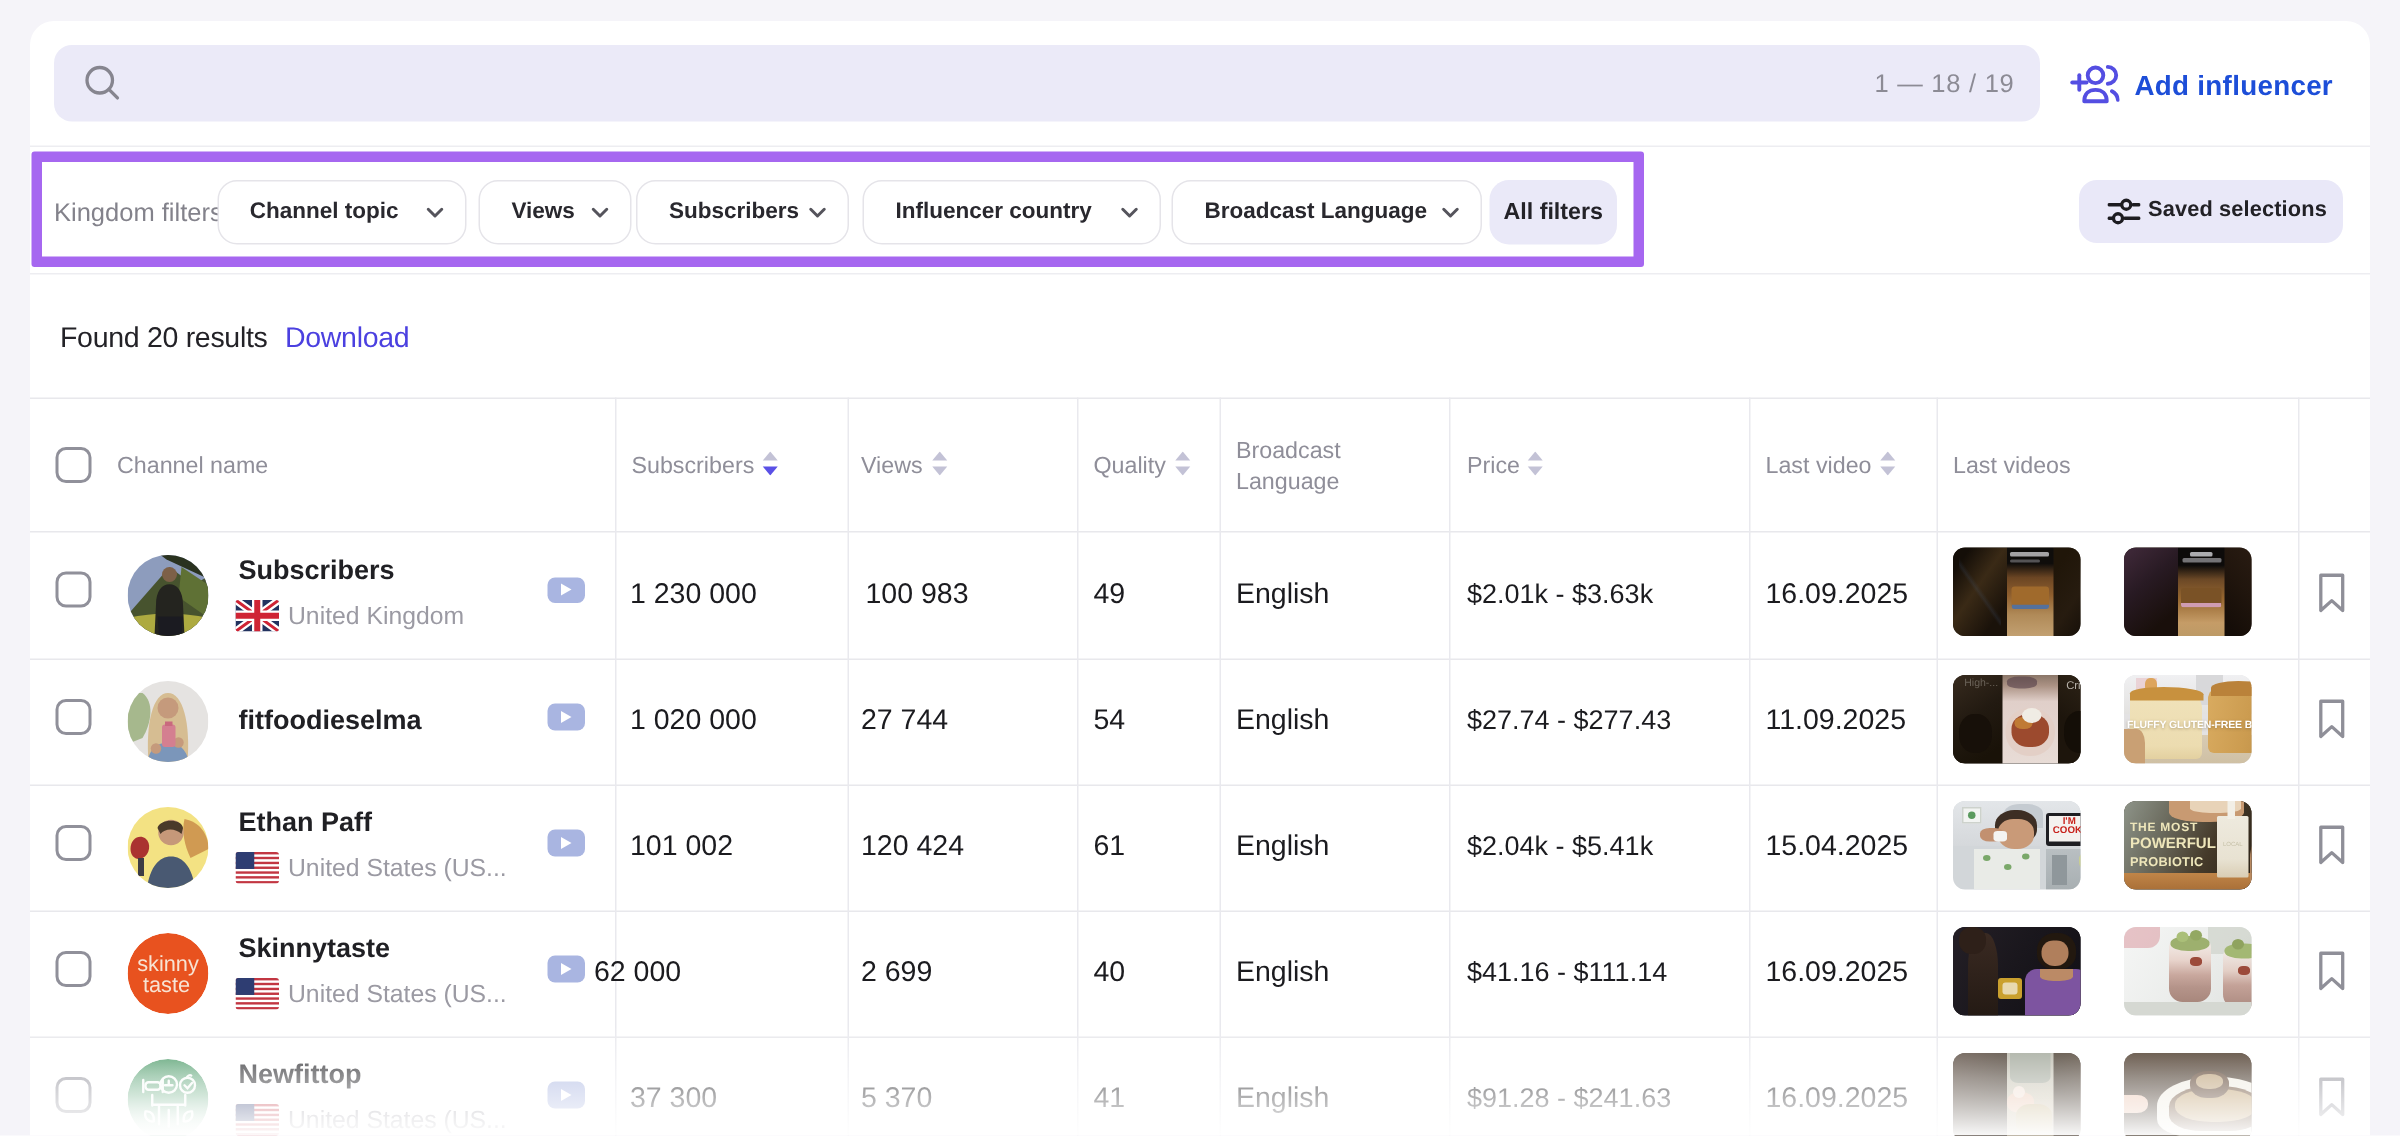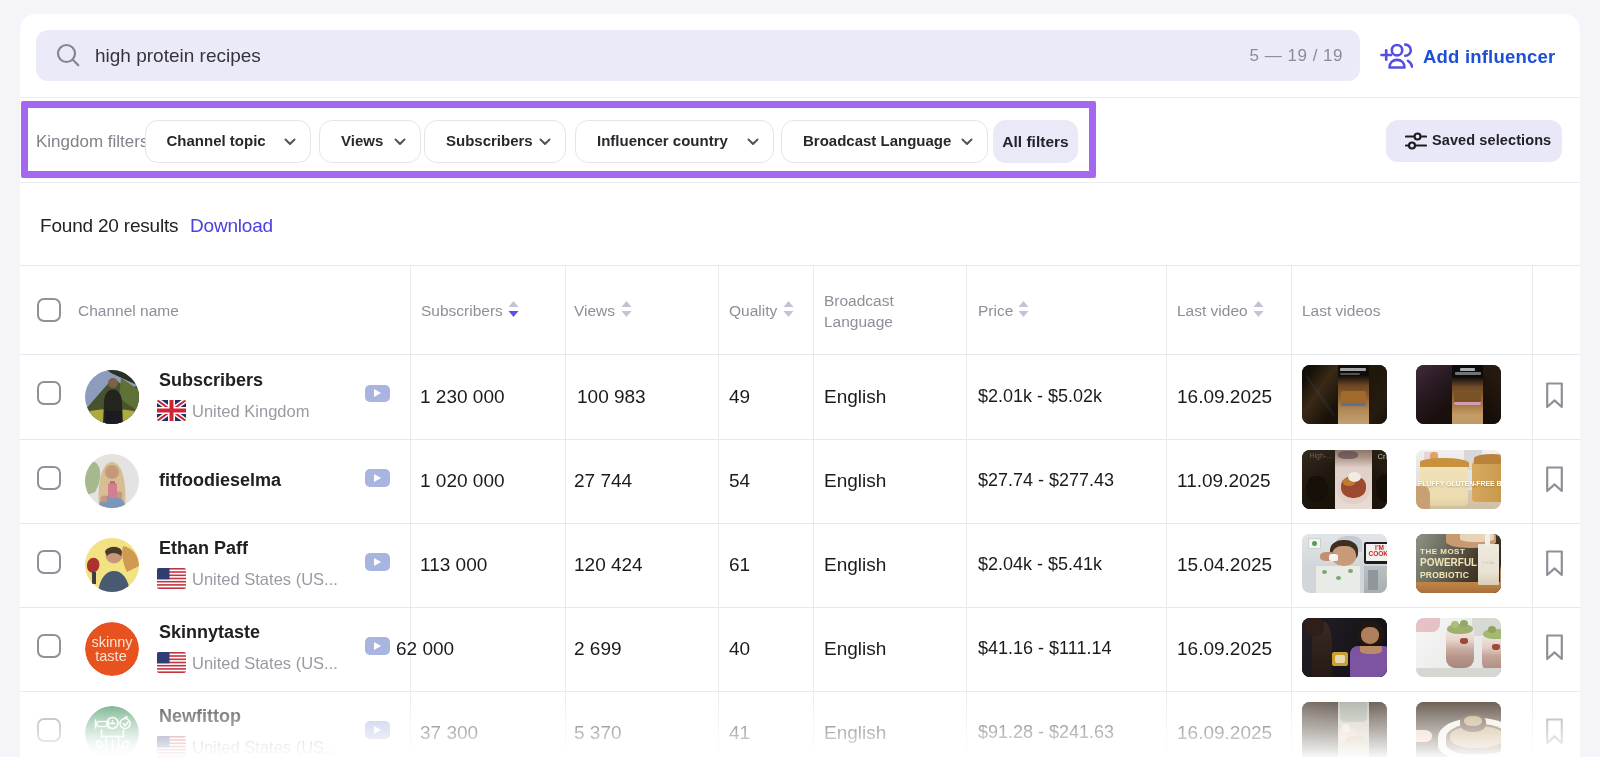--- a/index.html
+++ b/index.html
@@ -50,22 +50,21 @@
 </style>
 </head>
 <body>
 <div class="card"></div>
 
 <div class="search">
   <svg class="abs" style="left:20px; top:13px" width="25" height="25" viewBox="0 0 25 25" fill="none" stroke="#86858f" stroke-width="2.2" stroke-linecap="round">
     <circle cx="10.5" cy="10.5" r="8.5"></circle>
       <line x1="16.8" y1="16.8" x2="22.3" y2="22.3"></line>
   </svg>
-  <div class="query">high protein recipes</div>
-  <div class="counter">5 — 19 / 19</div>
+  <div class="counter">1 — 18 / 19</div>
 </div>
 
 <div class="addinf">
   <svg width="33" height="28" viewBox="0 0 33 28" fill="none" stroke="#544ee2" stroke-width="2.6" stroke-linecap="round" stroke-linejoin="round">
     <line x1="1.5" y1="13" x2="11" y2="13"></line>
     <line x1="6.2" y1="8.2" x2="6.2" y2="17.8"></line>
     <circle cx="17" cy="8.2" r="5.2"></circle>
     <path d="M25.2 2.6 a 5.6 5.6 0 0 1 0 11.2"></path>
     <path d="M9.5 25.5 c 0 -5 3.2 -7.6 7.5 -7.6 s 7.5 2.6 7.5 7.6 z"></path>
     <path d="M28 18.8 c 2.2 1.1 3.6 3.1 4 5.8"></path>
@@ -182,21 +181,21 @@
       <path d="M14.5 0 V21 M0 10.5 H29" stroke="#fff" stroke-width="7"></path>
       <path d="M14.5 0 V21 M0 10.5 H29" stroke="#cf2435" stroke-width="4"></path>
     </g>
   </svg>
 <div class="country" style="left:192px; top:401.5px">United Kingdom</div>
 <div class="play" style="top:384.75px"></div>
 <div class="cell" style="left:420px; top:385.5px">1 230 000</div>
 <div class="cell" style="left:577px; top:385.5px">100 983</div>
 <div class="cell" style="left:729px; top:385.5px">49</div>
 <div class="cell" style="left:824px; top:385.5px">English</div>
-<div class="cell price" style="left:978px; top:385.5px">$2.01k - $5.02k</div>
+<div class="cell price" style="left:978px; top:385.5px">$2.01k - $3.63k</div>
 <div class="cell" style="left:1177px; top:385.5px">16.09.2025</div>
 <div class="thumb" style="left:1301.5px; top:365.0px; background:#1f160d">
     <div class="abs" style="left:0;top:0;width:36px;height:59px;background:linear-gradient(125deg,#140e08 15%,#3a2a16 45%,#1a120a 80%)"></div>
     <div class="abs" style="left:67px;top:0;width:36px;height:59px;background:linear-gradient(305deg,#120d07 15%,#33241362 50%,#201609 85%)"></div>
     <div class="abs" style="left:36px;top:0;width:31px;height:59px;background:linear-gradient(#0f0d0b 0%,#0f0d0b 18%,#6b4523 34%,#8f5f2e 54%,#b08a58 76%,#c2a071 100%)"></div>
     <div class="abs" style="left:38.5px;top:3px;width:26px;height:3px;background:#c9c9cc;opacity:0.8;border-radius:1px"></div>
     <div class="abs" style="left:38.5px;top:8px;width:20px;height:2px;background:#9a9aa0;opacity:0.5;border-radius:1px"></div>
     <div class="abs" style="left:39px;top:26px;width:25px;height:15px;background:#a06a2c;border-radius:2px;border-bottom:3px solid #55719c"></div>
     <div class="abs" style="left:4px;top:6px;width:28px;height:46px;background:linear-gradient(55deg,transparent 44%,#4a689626 48%,transparent 53%)"></div>
   </div>
@@ -289,21 +288,21 @@
         <rect y="9.7" width="29" height="1.6"></rect>
         <rect y="12.9" width="29" height="1.6"></rect>
         <rect y="16.1" width="29" height="1.6"></rect>
         <rect y="19.4" width="29" height="1.6"></rect>
       </g>
       <rect width="12.5" height="11.3" fill="#2e3d72"></rect>
     </g>
   </svg>
 <div class="country" style="left:192px; top:570.0px">United States (US...</div>
 <div class="play" style="top:553.25px"></div>
-<div class="cell" style="left:420px; top:554.0px">113 000</div>
+<div class="cell" style="left:420px; top:554.0px">101 002</div>
 <div class="cell" style="left:574px; top:554.0px">120 424</div>
 <div class="cell" style="left:729px; top:554.0px">61</div>
 <div class="cell" style="left:824px; top:554.0px">English</div>
 <div class="cell price" style="left:978px; top:554.0px">$2.04k - $5.41k</div>
 <div class="cell" style="left:1177px; top:554.0px">15.04.2025</div>
 <div class="thumb" style="left:1301.5px; top:533.5px; background:#d2d6d9">
     <div class="abs" style="left:0;top:0;width:103px;height:30px;background:linear-gradient(#e3e6e9,#d5d8db)"></div>
     <div class="abs" style="left:6px;top:4px;width:13px;height:11px;background:#f2f4f2;border:1px solid #cdd2cc"></div>
     <div class="abs" style="left:10px;top:7px;width:5px;height:5px;background:#5a9a5e;border-radius:50%"></div>
     <div class="abs" style="left:34px;top:2px;width:26px;height:16px;background:#c5cbd1;border-radius:40% 40% 0 0"></div>

